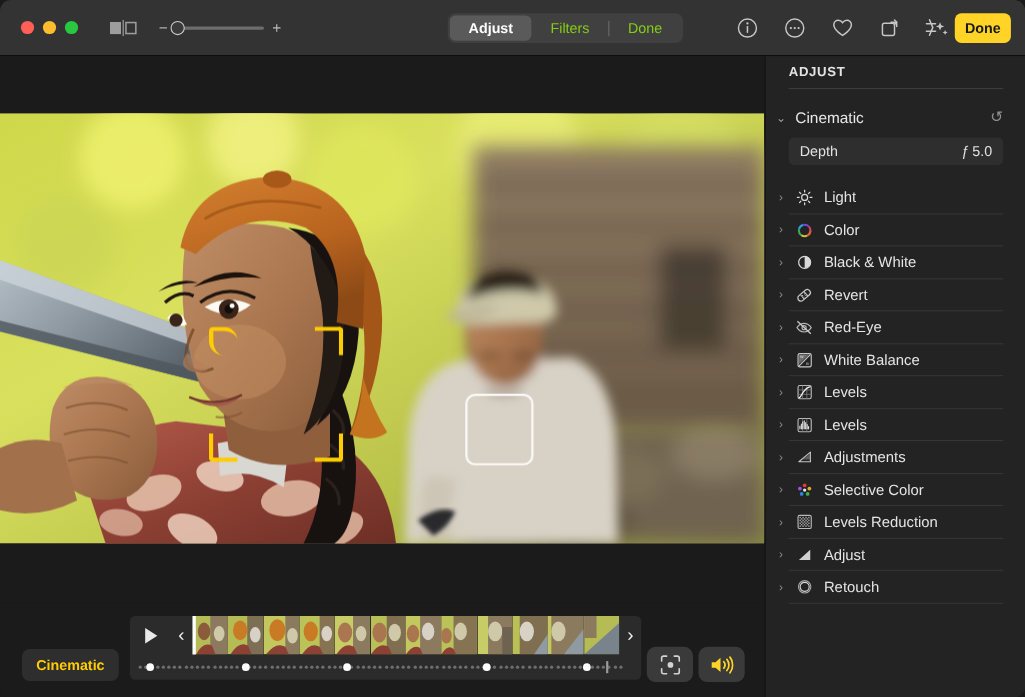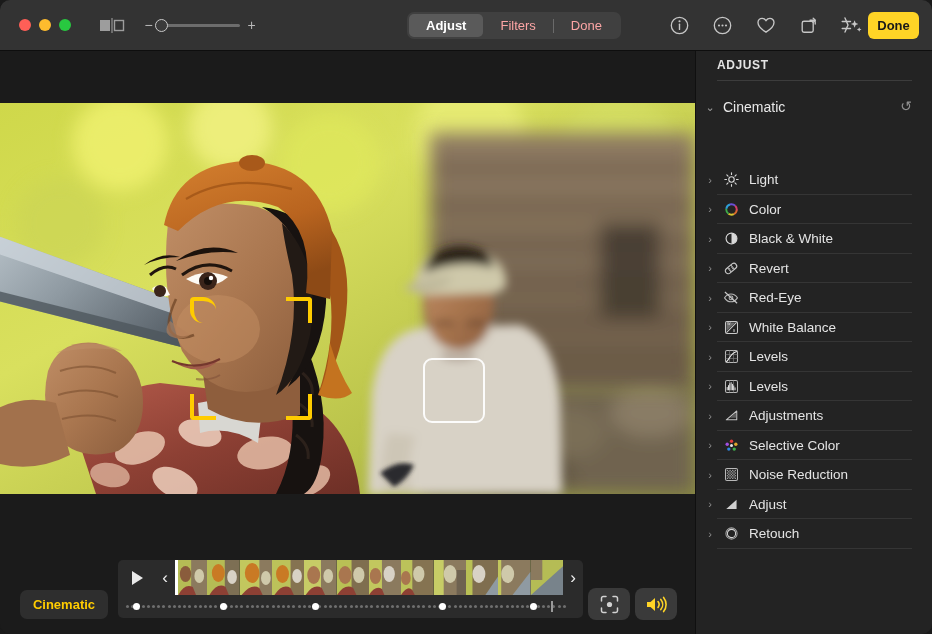--- a/index.html
+++ b/index.html
@@ -75,21 +75,21 @@
     display: flex; align-items: center;
     background: #404040;
     border-radius: 7px;
     padding: 2px;
   }
   .seg {
     height: 23px;
     padding: 0 17px;
     display: flex; align-items: center; justify-content: center;
     font-size: 13px;
-    color: #fca5a5;
+    color: #84cc16;
     border-radius: 5px;
     cursor: default;
     position: relative;
   }
   .seg.active { background: #5a5a5a; color: #ffffff; font-weight: bold; }
   .seg-div {
     width: 1px; height: 14px; background: #6a6a6a;
   }
 
   .tbicons {
@@ -826,20 +826,24 @@
   <div class="sidebar">
     <div class="adjust-title">ADJUST</div>
     <div class="title-rule"></div>
 
     <div class="cine-head">
       <span class="chev-small">⌄</span>
       <span class="cine-label">Cinematic</span>
       <span class="revert-arrow">↺</span>
     </div>
 
+    <div class="depth-row">
+      <span class="depth-label">Depth</span>
+      <span class="depth-val">ƒ 5.0</span>
+    </div>
 
     <div class="adj-list" id="adj-list">
         <div class="adj-row">
           <span class="adj-chev">›</span>
           <span class="adj-icon">
             <svg width="15" height="15" viewBox="0 0 16 16">
               <circle cx="8" cy="8" r="2.9" fill="none" stroke="#d8d8d8" stroke-width="1.2"></circle>
               <g stroke="#d8d8d8" stroke-width="1.2" stroke-linecap="round">
                 <path d="M8 .9V2.7M8 13.3v1.8M.9 8h1.8M13.3 8h1.8M3 3l1.3 1.3M11.7 11.7 13 13M13 3l-1.3 1.3M4.3 11.7 3 13"></path>
               </g>
@@ -992,21 +996,21 @@
                 <rect x="4.4" y="10" width="1.4" height="1.4"></rect>
                 <rect x="7.2" y="10" width="1.4" height="1.4"></rect>
                 <rect x="10" y="10" width="1.4" height="1.4"></rect>
                 <rect x="3" y="11.4" width="1.4" height="1.4"></rect>
                 <rect x="5.8" y="11.4" width="1.4" height="1.4"></rect>
                 <rect x="8.6" y="11.4" width="1.4" height="1.4"></rect>
                 <rect x="11.4" y="11.4" width="1.4" height="1.4"></rect>
               </g>
             </svg>
           </span>
-          <span class="adj-label">Noise Reduction</span>
+          <span class="adj-label">Levels Reduction</span>
         </div>
         <div class="adj-row">
           <span class="adj-chev">›</span>
           <span class="adj-icon">
             <svg width="15" height="15" viewBox="0 0 16 16">
               <path d="M2.4 12.8 13.4 2.9v9.9z" fill="#d0d0d0"></path>
             </svg>
           </span>
           <span class="adj-label">Adjust</span>
         </div>

